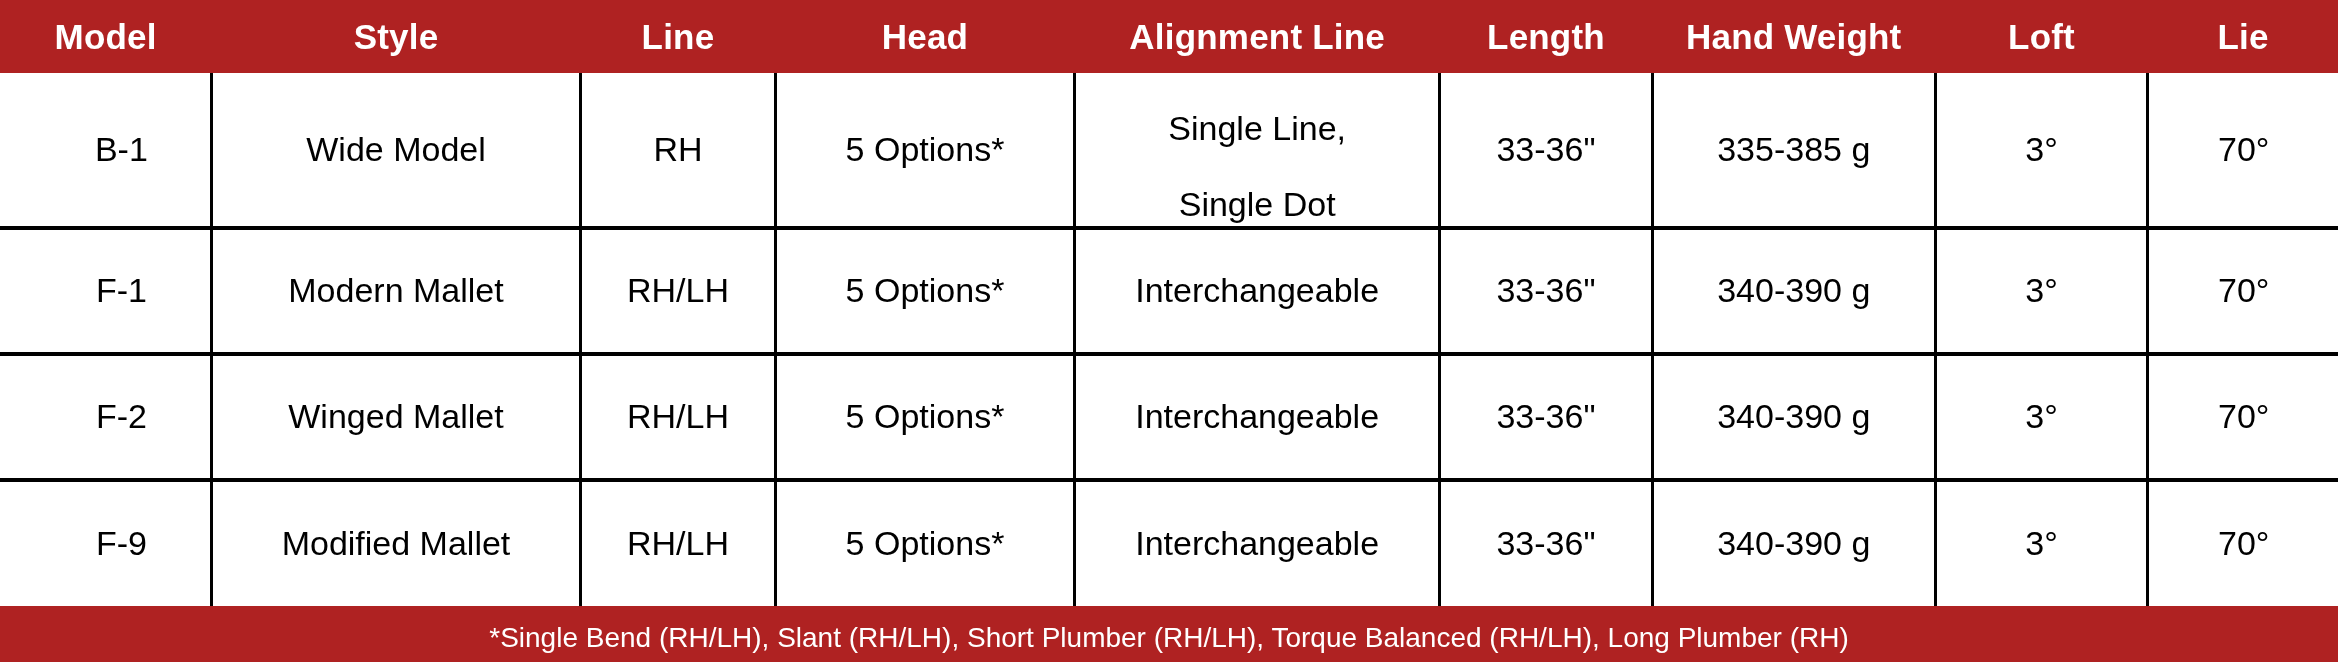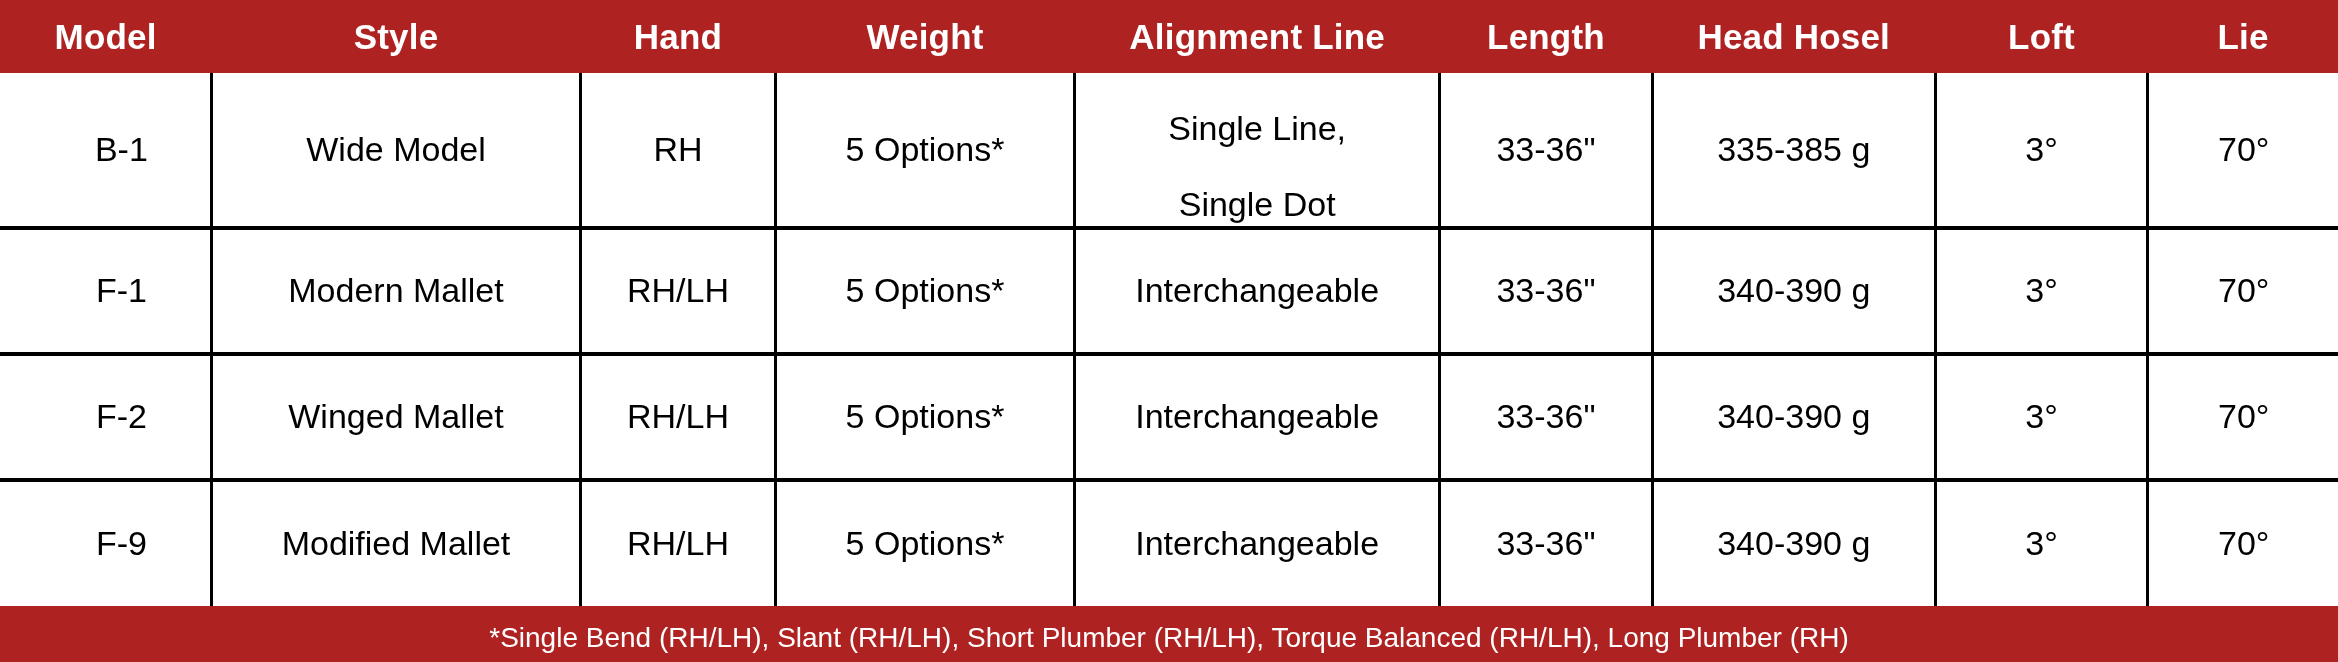--- a/index.html
+++ b/index.html
@@ -93,25 +93,25 @@
         <col class="c4">
       <col class="c5">
         <col class="c6">
         <col class="c7">
         <col class="c8">
     </colgroup>
     <thead>
       <tr class="header-row">
         <th>Model</th>
         <th>Style</th>
-        <th>Hand</th>
-        <th>Weight</th>
+        <th>Line</th>
+        <th>Head</th>
         <th>Alignment Line</th>
         <th>Length</th>
-        <th>Head Hosel</th>
+        <th>Hand Weight</th>
         <th>Loft</th>
         <th>Lie</th>
       </tr>
     </thead>
     <tbody>
       <tr class="data-row">
         <td class="col-first">B-1</td>
         <td>Wide Model</td>
         <td>RH</td>
         <td>5 Options*</td>

